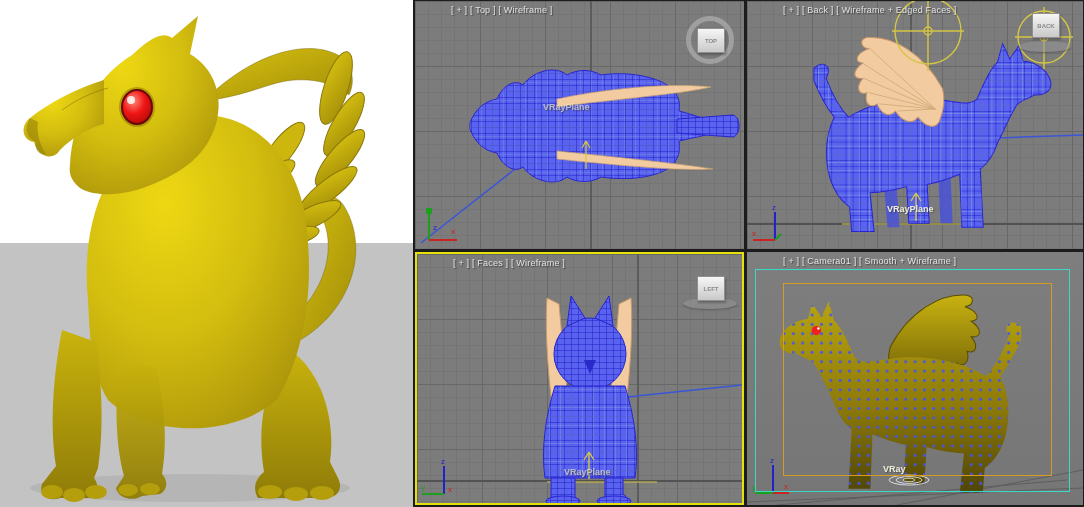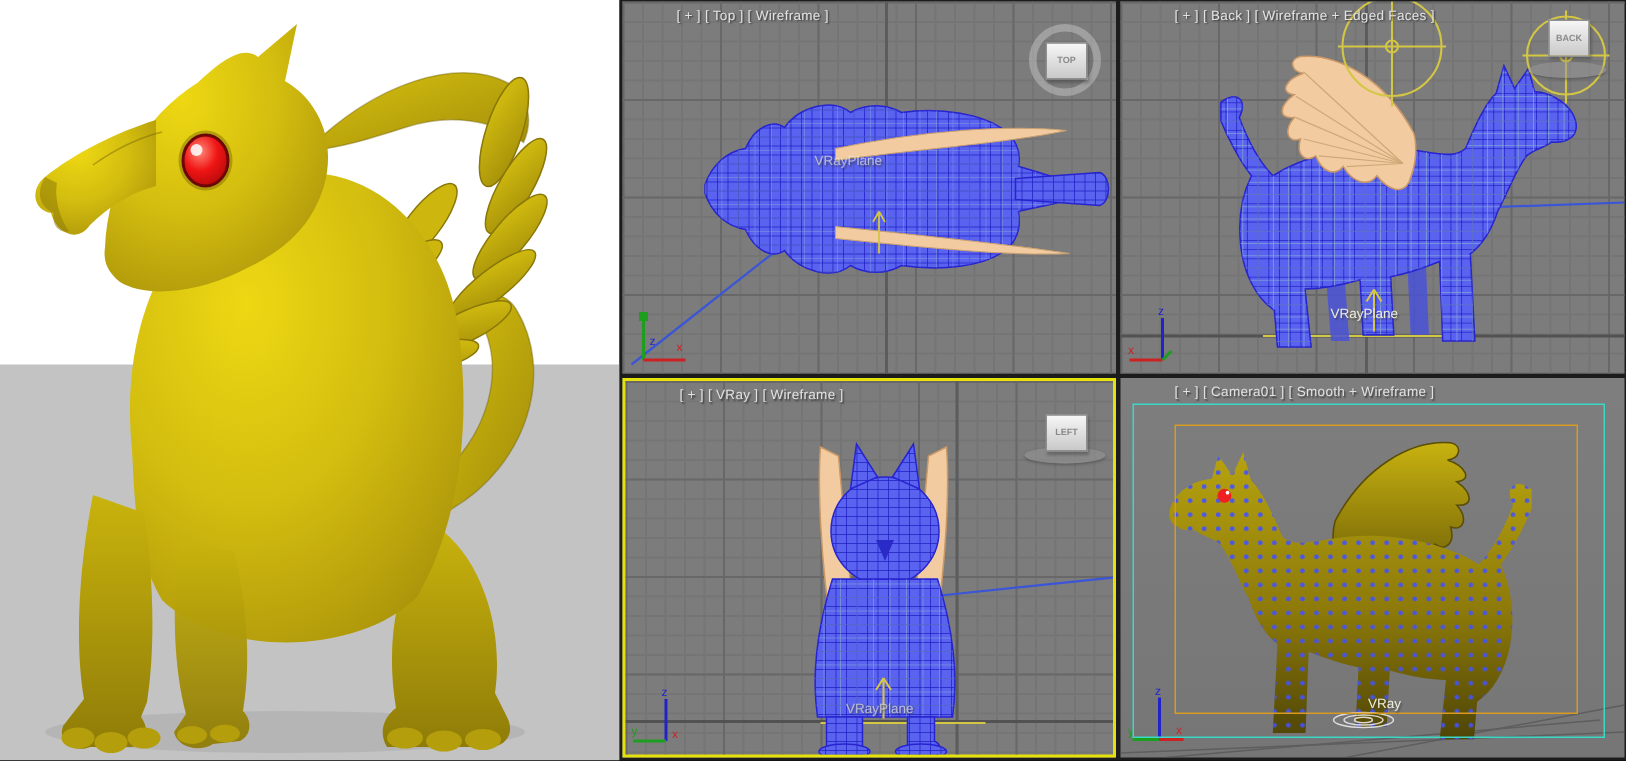--- a/index.html
+++ b/index.html
@@ -38,21 +38,21 @@
   .cube{position:absolute;width:26px;height:23px;background:linear-gradient(#f6f6f6,#c9c9c9);
         border:1px solid #8f8f8f;color:#8a8a8a;font-size:6px;font-weight:bold;
         display:flex;align-items:center;justify-content:center;z-index:25;
         box-shadow:1px 2px 2px rgba(60,60,60,.45);}
   .ring{position:absolute;width:48px;height:48px;border-radius:50%;
         border:5px solid rgba(230,230,230,.35);box-sizing:border-box;z-index:24;}
   .disc{position:absolute;border-radius:50%;background:rgba(150,150,150,.55);
         box-shadow:0 1px 2px rgba(70,70,70,.6);z-index:24;}
 
   .plane-label{position:absolute;font-size:9px;color:#ededdc;
-               text-shadow:1px 1px 1px rgba(60,60,60,.6);z-index:20;}
+               text-shadow:1px 1px 1px rgba(60,60,60,.6);z-index:20;font-weight:bold;}
   .plane-label.faint{color:rgba(238,238,220,.65);}
 
   .sf-teal{position:absolute;left:8px;right:13px;top:17px;bottom:13px;
            border:1px solid #3ad8c6;z-index:15;}
   .sf-orange{position:absolute;left:36px;right:31px;top:31px;bottom:29px;
              border:1px solid #d89a20;z-index:15;}
 </style>
 </head>
 <body>
 
@@ -257,21 +257,21 @@
       <div class="disc" style="left:266px;top:44px;width:54px;height:11px"></div>
       <div class="cube" style="left:280px;top:22px">LEFT</div>
       <div class="plane-label faint" style="left:147px;top:213px">VRayPlane</div>
       <svg class="layer" width="44" height="46" style="left:3px;top:auto;bottom:3px;position:absolute" viewBox="0 0 44 46">
         <line x1="24" y1="40" x2="24" y2="12" stroke="#2222cc" stroke-width="2"></line>
         <text x="21" y="10" font-size="8" fill="#2222cc">z</text>
         <line x1="24" y1="40" x2="2" y2="40" stroke="#1e9e1e" stroke-width="2"></line>
         <text x="1" y="36" font-size="8" fill="#1e9e1e">y</text>
         <text x="28" y="38" font-size="8" fill="#cc2222">x</text>
       </svg>
-      <div class="vp-label">[ + ] [ VRay ] [ Wireframe ]</div>
+      <div class="vp-label">[ + ] [ Faces ] [ Wireframe ]</div>
     </div>
 
     <div class="vp vp-cam">
       <div class="sf-teal"></div>
       <div class="sf-orange"></div>
       <svg class="layer" width="336" height="253" viewBox="0 0 336 253">
         <defs>
           <linearGradient id="gc" x1="0" y1="0" x2="0" y2="1">
             <stop offset="0" stop-color="#b7a30e"></stop>
               <stop offset="0.55" stop-color="#8d7a0a"></stop>
@@ -296,21 +296,21 @@
           <path d="M46,60 C56,52 64,58 58,70 C64,86 72,100 80,108 C100,95 132,88 162,90 C184,92 198,98 206,90 C212,76 218,62 226,54 L231,36 L238,51 L247,38 L251,53 C264,54 276,63 278,73 C280,83 271,87 262,86 C255,91 249,91 245,96 C237,108 233,120 227,131 C223,143 217,153 209,159 L212,216 L191,216 L189,164 C179,168 167,172 157,174 L159,212 L139,212 L137,176 C123,180 111,182 101,182 L105,220 L83,220 L81,196 C69,188 61,172 59,154 C57,136 60,120 66,108 C58,98 50,82 46,72 Z" fill="url(#dc)" opacity="0.9"></path>
           <circle cx="243" cy="64" r="4.5" fill="#ee2020"></circle>
           <circle cx="241" cy="62" r="1.2" fill="#ffffff"></circle>
         </g>
         <g stroke="#f0f0f0" fill="none" opacity="0.85">
           <ellipse cx="162" cy="228" rx="20" ry="5"></ellipse>
             <ellipse cx="162" cy="228" rx="13" ry="3.4"></ellipse>
             <ellipse cx="162" cy="228" rx="6" ry="1.8"></ellipse>
         </g>
       </svg>
-      <div class="plane-label" style="left:165px;top:212px">VRay</div>
+      <div class="plane-label" style="left:136px;top:212px">VRay</div>
       <svg class="layer" width="44" height="46" style="left:4px;top:auto;bottom:4px;position:absolute" viewBox="0 0 44 46">
         <line x1="22" y1="38" x2="22" y2="10" stroke="#2222cc" stroke-width="2"></line>
         <text x="19" y="8" font-size="8" fill="#2222cc">z</text>
         <line x1="22" y1="38" x2="4" y2="38" stroke="#1e9e1e" stroke-width="2"></line>
         <text x="1" y="35" font-size="8" fill="#1e9e1e">y</text>
         <line x1="22" y1="38" x2="38" y2="38" stroke="#cc2222" stroke-width="2"></line>
         <text x="33" y="34" font-size="8" fill="#cc2222">x</text>
       </svg>
       <div class="vp-label">[ + ] [ Camera01 ] [ Smooth + Wireframe ]</div>
     </div>

